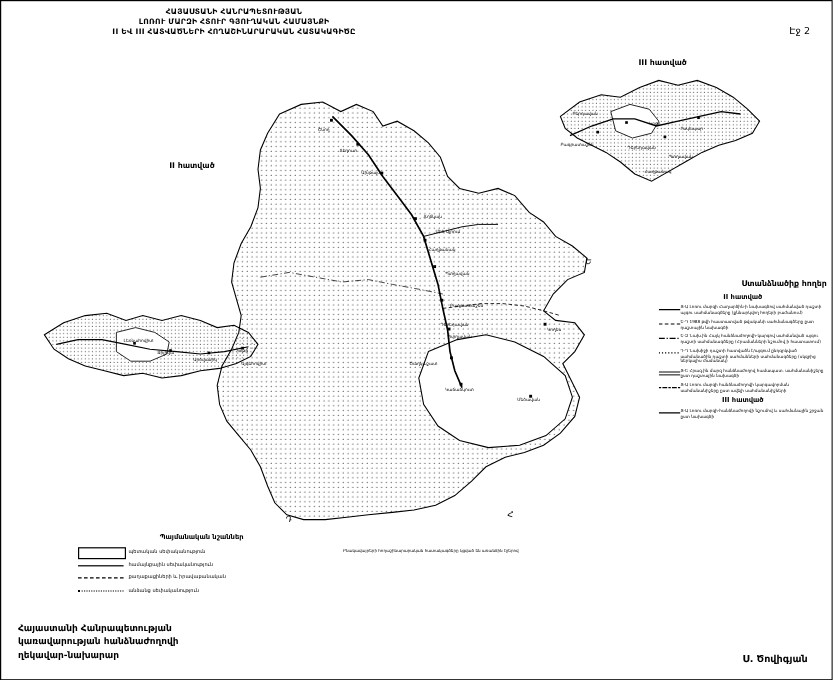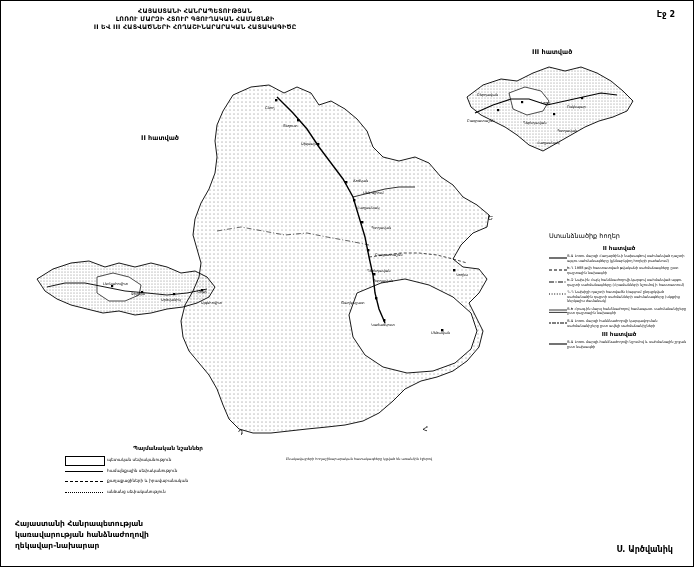--- a/index.html
+++ b/index.html
@@ -34,23 +34,23 @@
   }
   .title-line {
     font-size: 6.3px;
     font-weight: bold;
     letter-spacing: 0.2px;
     white-space: nowrap;
   }
   .sheet-no {
     position: absolute;
     right: 18px;
-    top: 9px;
+    top: 20px;
     font-size: 8px;
-    font-weight: bold;
+    font-weight: normal;
   }
 
   
   .map-area {
     position: absolute;
     left: 0;
     top: 0;
     width: 694px;
     height: 567px;
   }
@@ -98,22 +98,22 @@
 
   
   .legend-right {
     position: absolute;
     left: 548px;
     top: 231px;
     width: 140px;
   }
   .legend-right-title {
     font-size: 6.5px;
-    font-weight: normal;
-    text-align: left;
+    font-weight: bold;
+    text-align: right;
     margin-bottom: 5px;
   }
   .legend-group-head {
     font-size: 5.6px;
     font-weight: bold;
     text-align: center;
     margin: 3px 0 3px 0;
   }
   .legend-row {
     display: flex;
@@ -422,15 +422,15 @@
         </span>
       <span class="lb-text">անձանց սեփականություն</span>
     </div>
   </div>
 
   <div class="footer-left">
     <div>Հայաստանի Հանրապետության</div>
     <div>կառավարության հանձնաժողովի</div>
     <div>ղեկավար-նախարար</div>
   </div>
-  <div class="footer-right">Ս. Արծվանիկ</div>
+  <div class="footer-right">Ս. Ծովիգյան</div>
 
 </div>
 
 </body></html>

